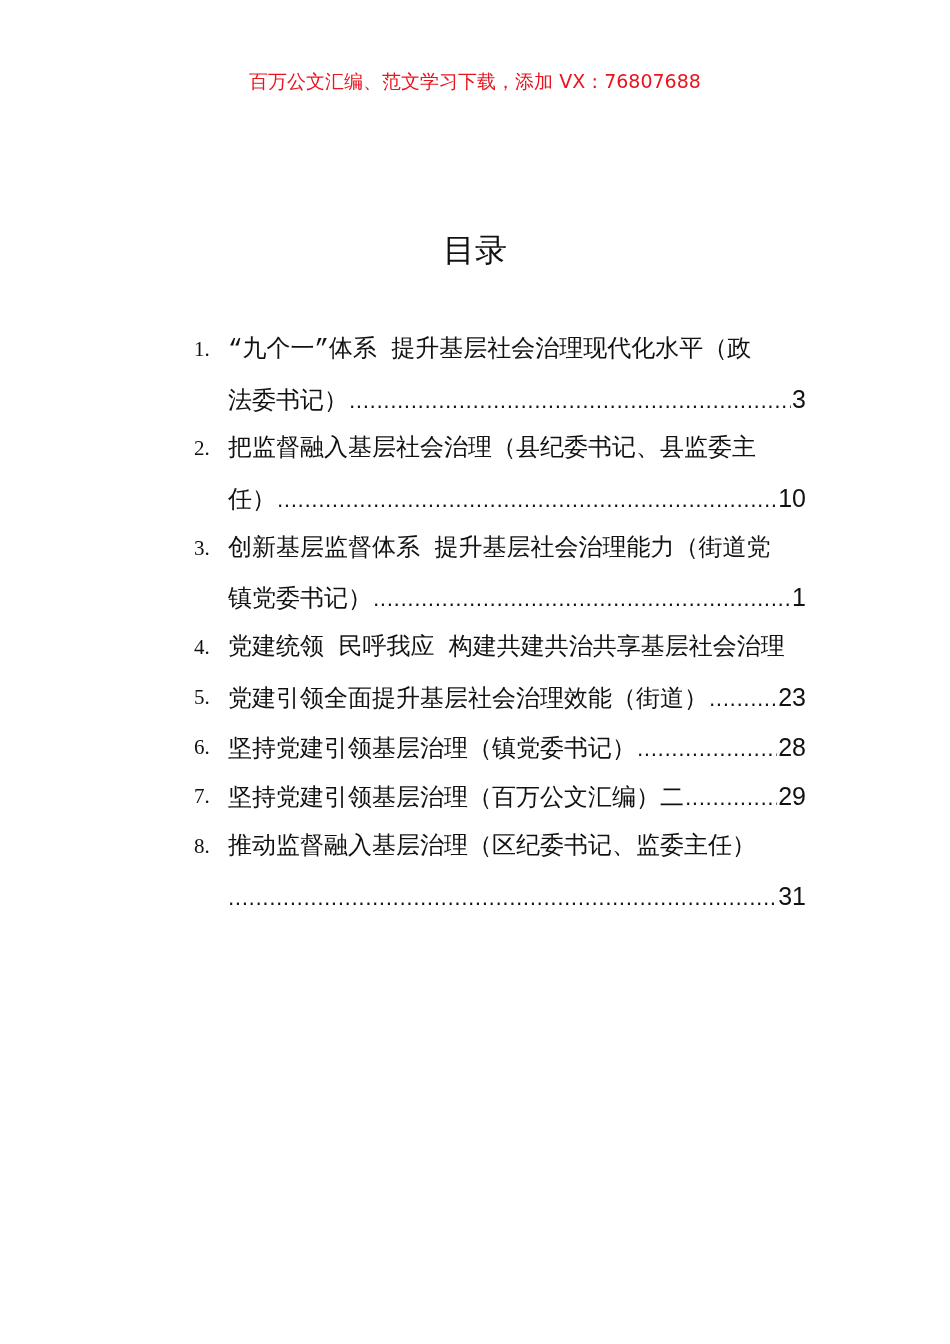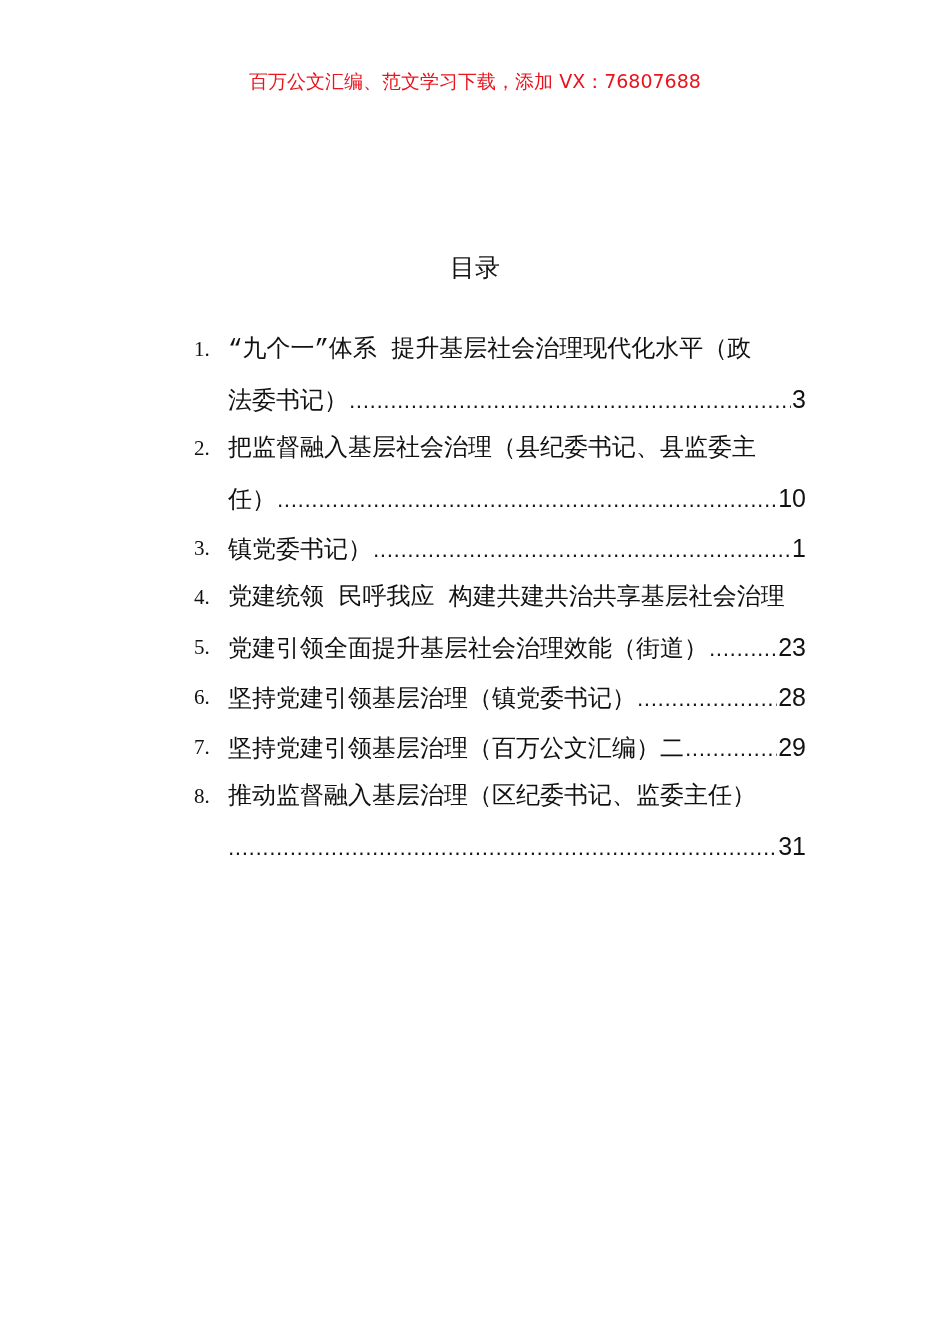--- a/index.html
+++ b/index.html
@@ -25,24 +25,23 @@
       line-height: 30px;
       color: #e8141e;
       letter-spacing: 0px;
     }
     .page-title {
       position: absolute;
       top: 230px;
       left: 0;
       width: 950px;
       text-align: center;
-      font-size: 25px;
+      font-size: 32px;
       line-height: 40px;
       color: #111111;
-      margin-top: 18px;
     }
     .toc {
       position: absolute;
       top: 325px;
       left: 190px;
       width: 616px;
       margin: 0;
       padding: 0;
       list-style: none;
     }
@@ -118,20 +117,23 @@
     </div>
     <div class="toc-line">
       <span class="title-text">任）</span>
       <span class="leader"></span>
       <span class="page-no">10</span>
     </div>
   </li>
 
   <li class="toc-entry">
     <span class="toc-num">3.</span>
+    <div class="toc-line full">
+      <span class="title-text">创新基层监督体系 提升基层社会治理能力（街道党</span>
+    </div>
     <div class="toc-line">
       <span class="title-text">镇党委书记）</span>
       <span class="leader"></span>
       <span class="page-no">1</span>
     </div>
   </li>
 
   <li class="toc-entry">
     <span class="toc-num">4.</span>
     <div class="toc-line full">

